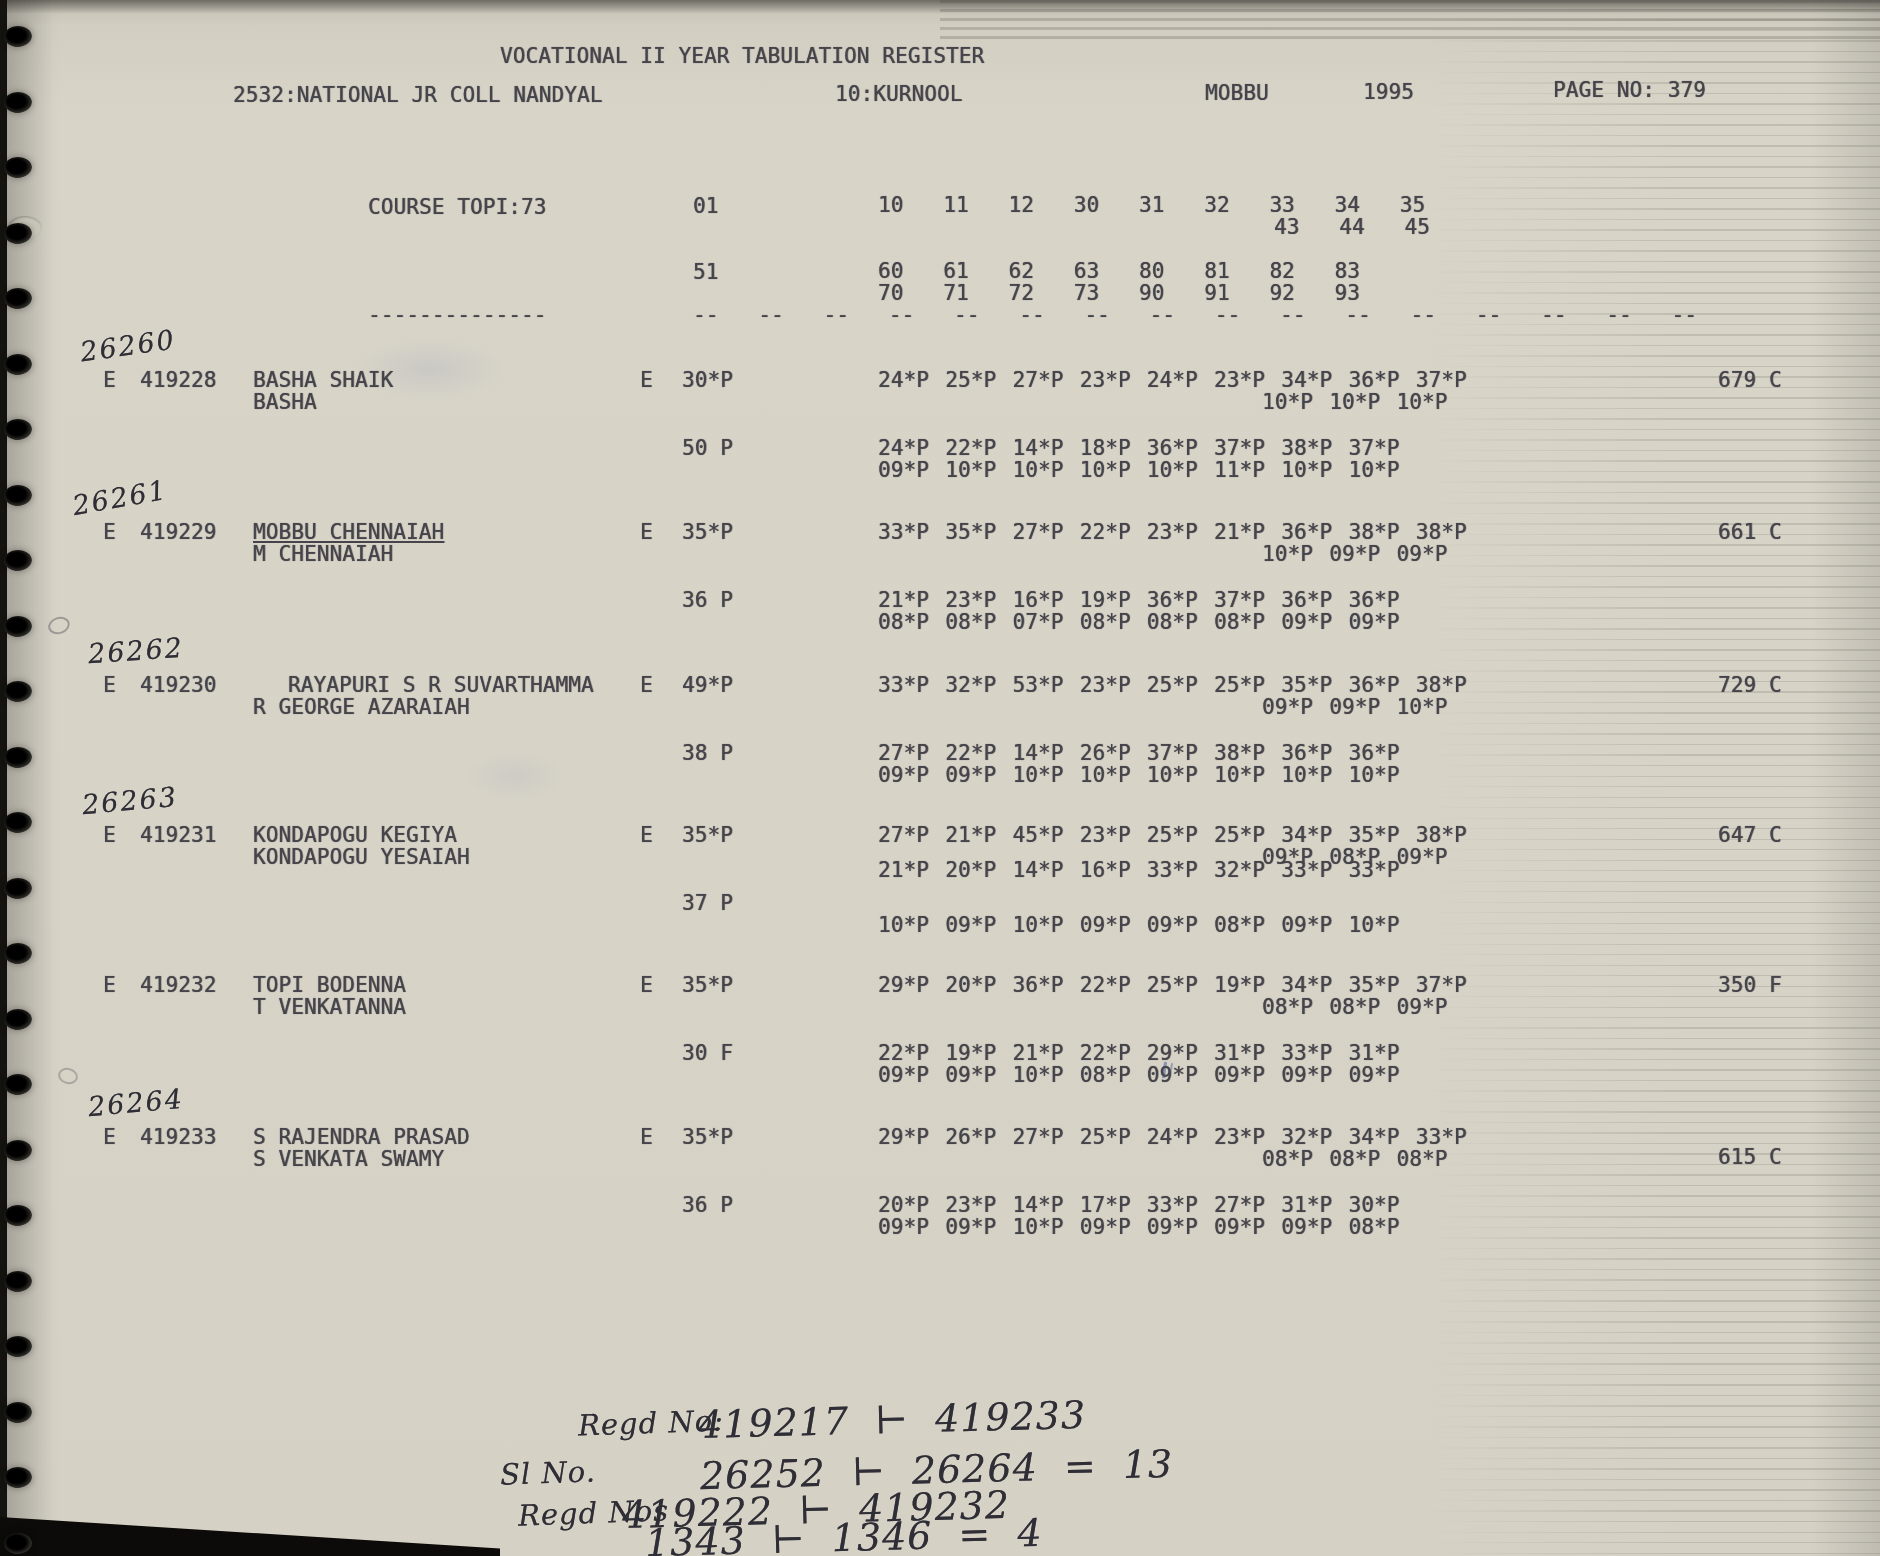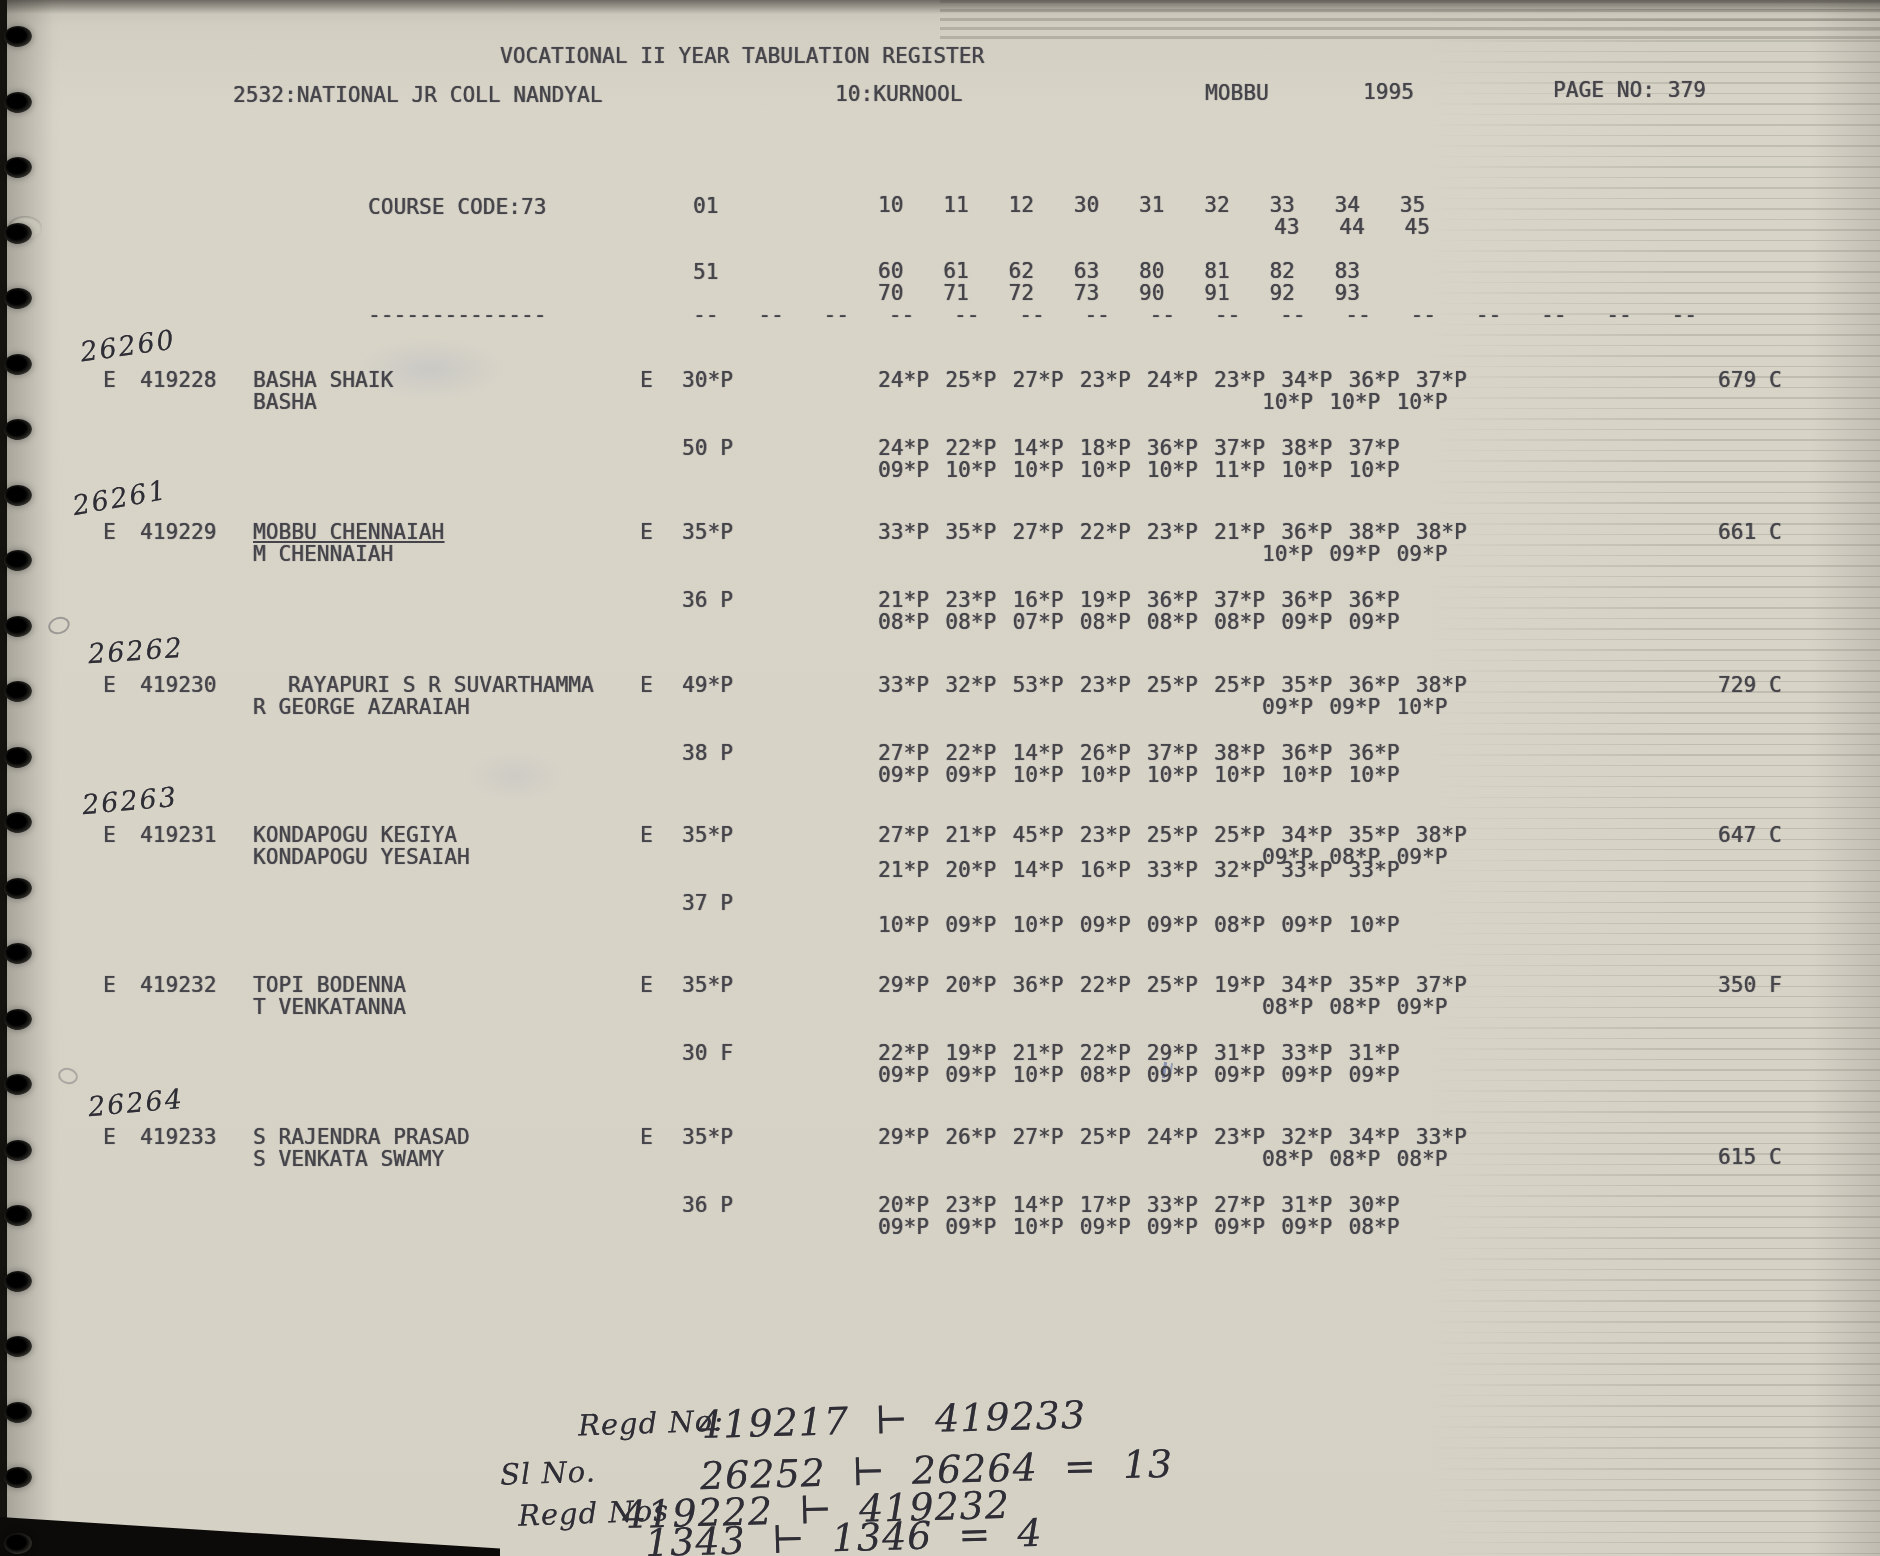--- a/index.html
+++ b/index.html
@@ -103,21 +103,21 @@
       <div class="hole" style="top: 1532.5px;"></div>
     </div>
 
   <div class="print" style="left:500px;top:46px">VOCATIONAL II YEAR TABULATION REGISTER</div>
   <div class="print" style="left:233px;top:85px">2532:NATIONAL JR COLL NANDYAL</div>
   <div class="print" style="left:835px;top:84px">10:KURNOOL</div>
   <div class="print" style="left:1205px;top:83px">MOBBU</div>
   <div class="print" style="left:1363px;top:82px">1995</div>
   <div class="print" style="left:1553px;top:80px">PAGE NO: 379</div>
 
-  <div class="print" style="left:368px;top:197px">COURSE CODE:73</div>
+  <div class="print" style="left:368px;top:197px">COURSE TOPI:73</div>
   <div class="print" style="left:693px;top:196px">01</div>
   <div class="print ws-cols" style="left:878px;top:195px">10 11 12 30 31 32 33 34 35</div>
   <div class="print ws-cols" style="left:1274px;top:217px">43 44 45</div>
   <div class="print" style="left:693px;top:262px">51</div>
   <div class="print ws-cols" style="left:878px;top:261px">60 61 62 63 80 81 82 83</div>
   <div class="print ws-cols" style="left:878px;top:283px">70 71 72 73 90 91 92 93</div>
   <div class="print" style="left:368px;top:305px">--------------</div>
   <div class="print ws-cols" style="left:693px;top:305px">-- -- -- -- -- -- -- -- -- -- -- -- -- -- -- --</div>
 
   <div id="records">

